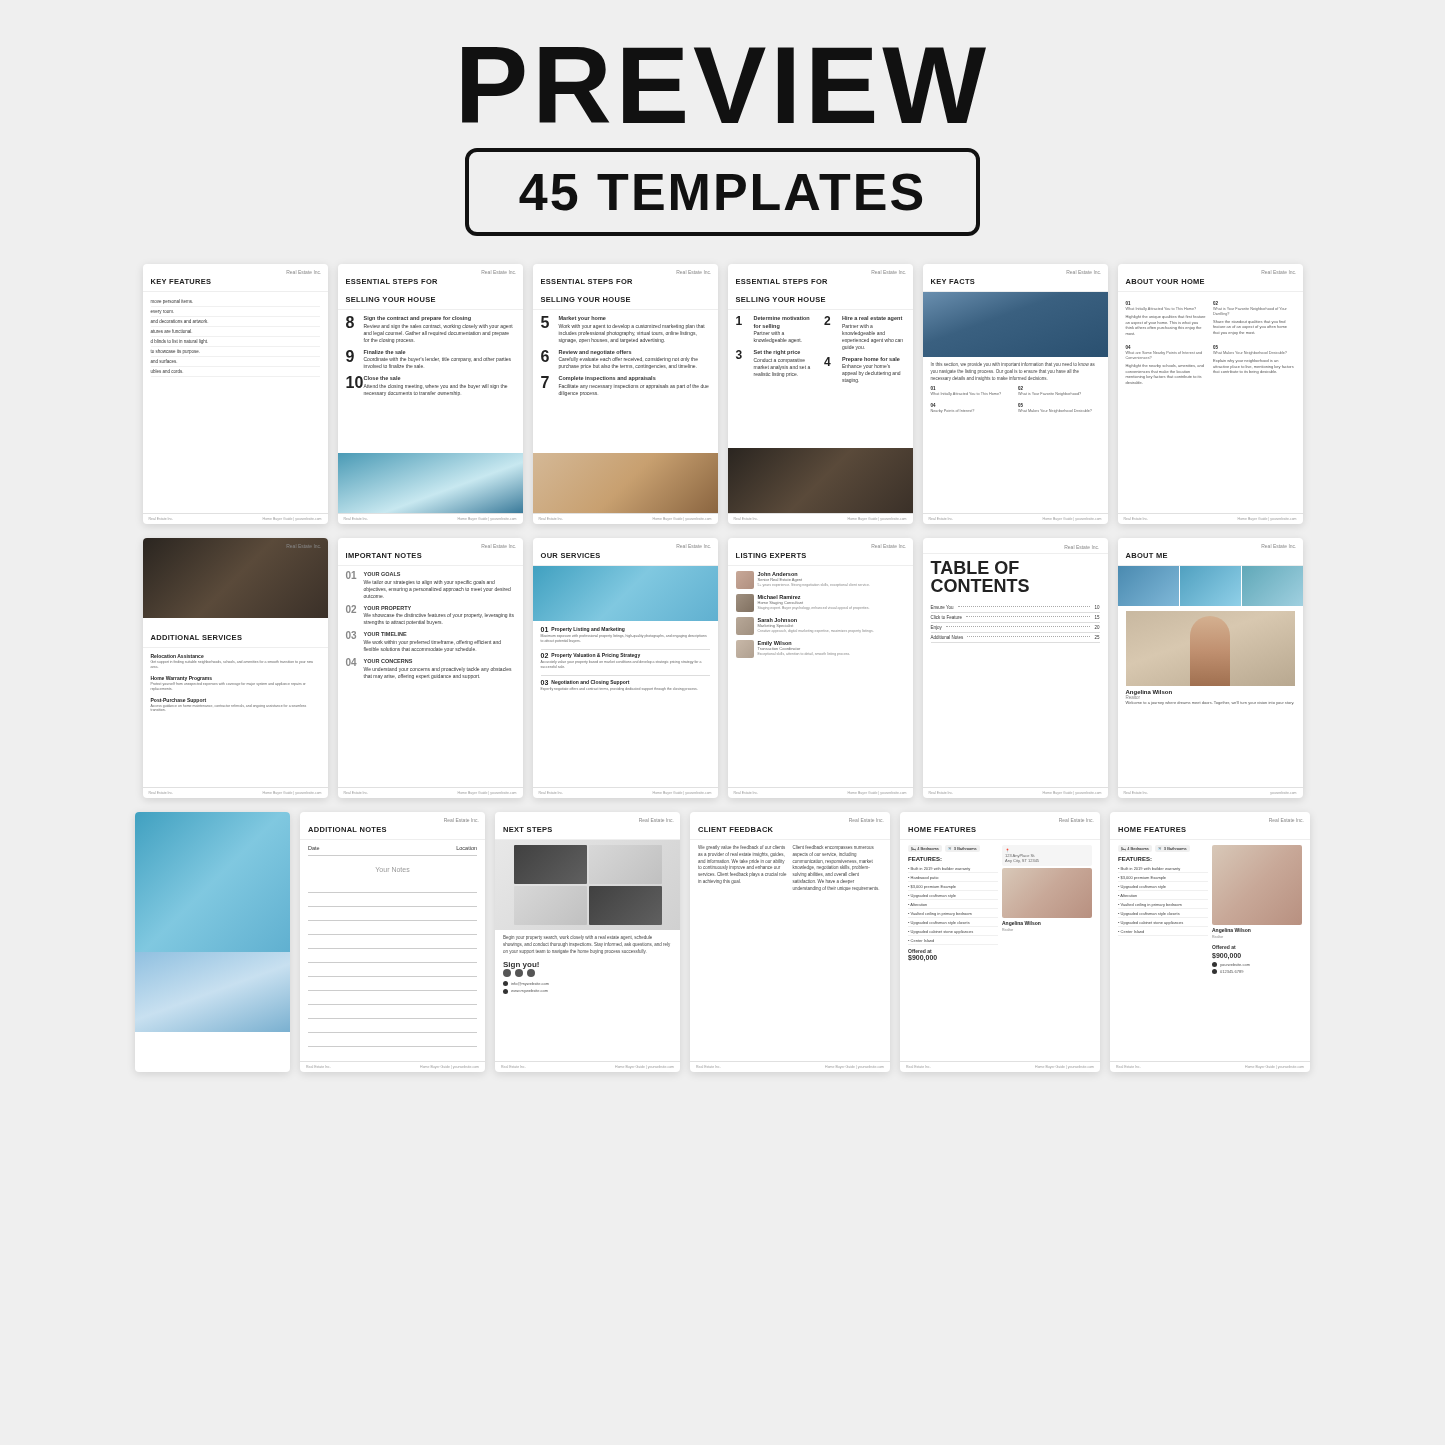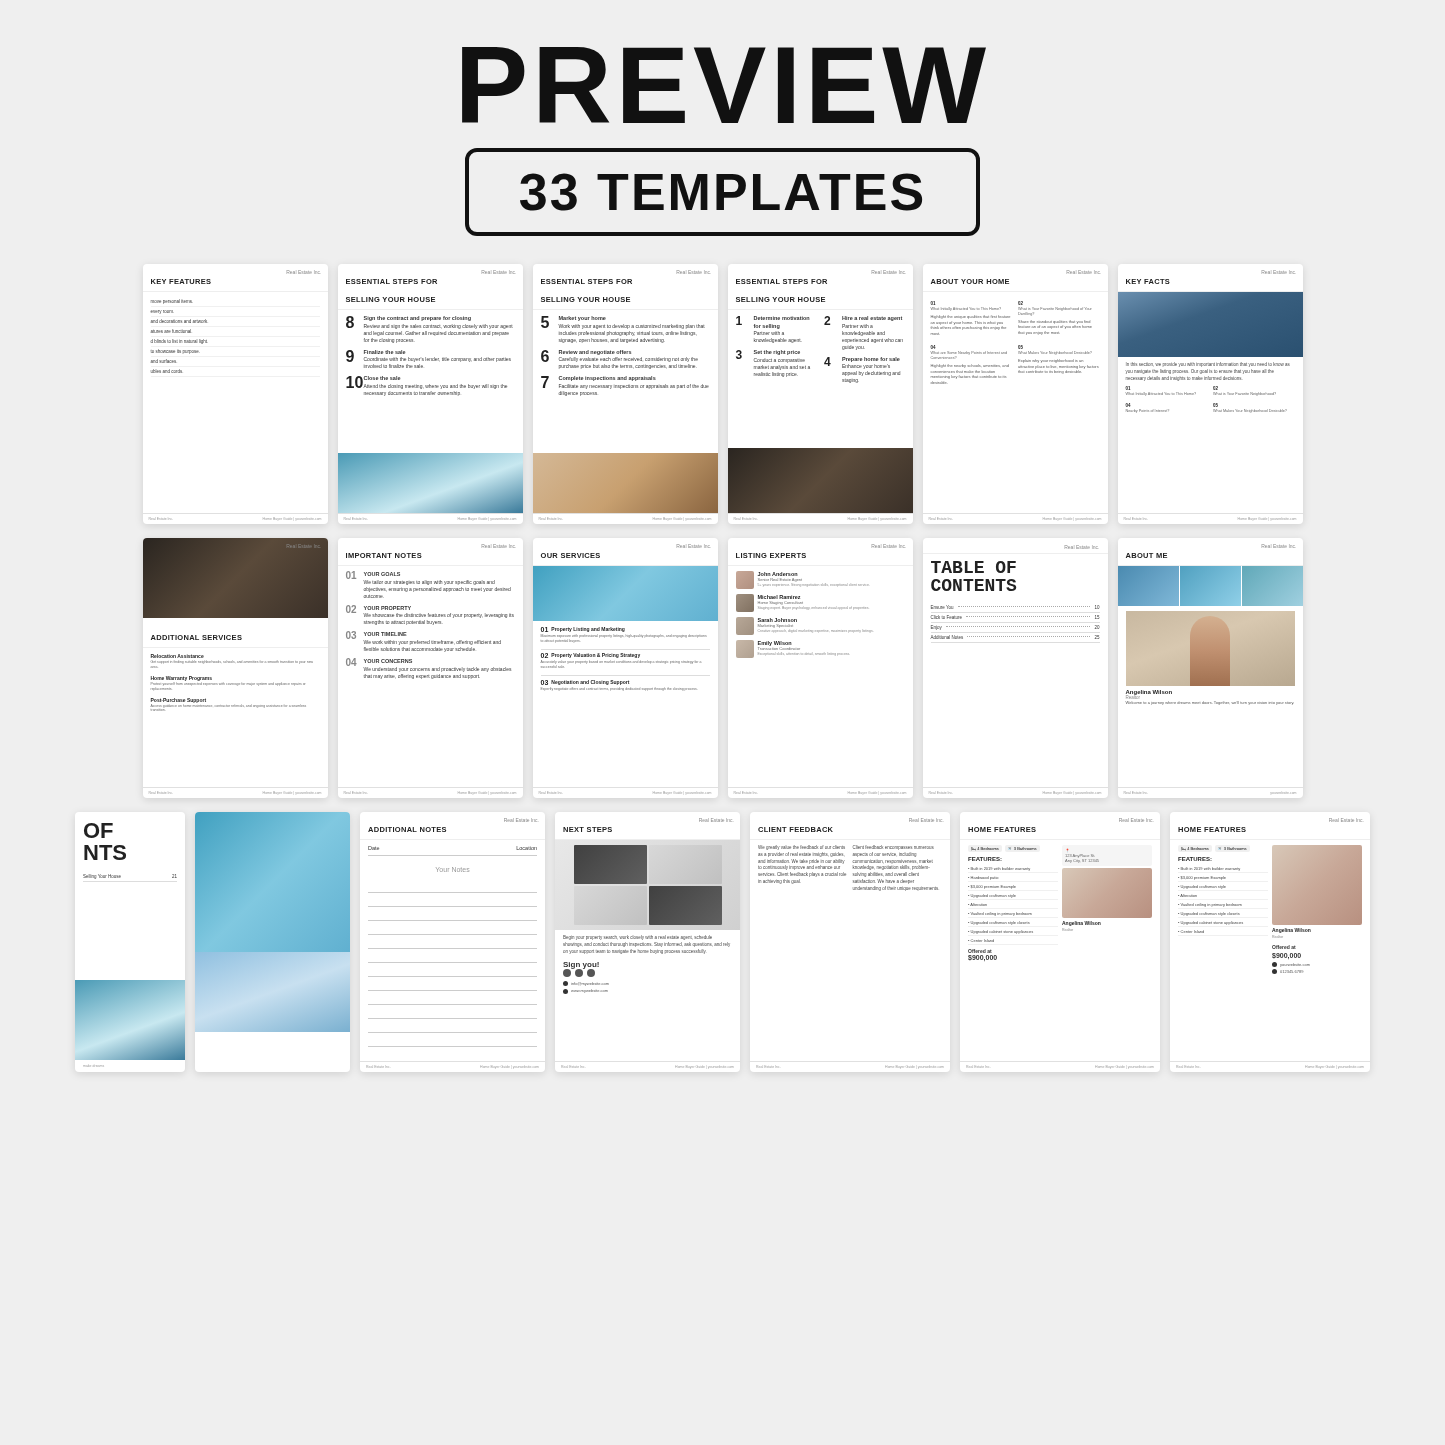--- a/index.html
+++ b/index.html
@@ -267,21 +267,20 @@
       line-height: 1.4;
     }
 
     
     .toc-title {
       font-size: 18px;
       font-weight: 900;
       color: #222;
       line-height: 1;
       margin-bottom: 8px;
-      font-family: Liberation Mono, monospace;
     }
 
     .toc-item {
       display: flex;
       justify-content: space-between;
       font-size: 4.5px;
       color: #333;
       padding: 2px 0;
       border-bottom: 0.5px solid #ddd;
     }
@@ -474,21 +473,21 @@
       border-radius: 50%;
     }
 
   </style>
 </head>
 <body>
 
 <div class="page-wrapper">
 
   <div class="preview-title">PREVIEW</div>
-  <div class="templates-badge">33 TEMPLATES</div>
+  <div class="templates-badge">45 TEMPLATES</div>
 
   <div class="templates-grid">
 
     <div class="template-row">
 
       <div class="template-card">
         <div class="card-header">
           <span class="card-header-title">KEY FEATURES</span>
           <span class="card-logo">Real Estate Inc.</span>
         </div>
@@ -623,55 +622,20 @@
         </div>
         <div class="card-img-placeholder dark-interior" style="height:65px;"></div>
         <div class="card-footer">
           <span>Real Estate Inc.</span>
           <span>Home Buyer Guide | yourwebsite.com</span>
         </div>
       </div>
 
       <div class="template-card">
         <div class="card-header">
-          <span class="card-header-title">ABOUT YOUR HOME</span>
-          <span class="card-logo">Real Estate Inc.</span>
-        </div>
-        <div class="card-body">
-          <div class="facts-grid">
-            <div class="fact-item">
-              <div class="fact-q">01</div>
-              <div class="fact-a">What Initially Attracted You to This Home?</div>
-              <div class="card-paragraph" style="margin-top:2px;">Highlight the unique qualities that first feature an aspect of your home. This is what you think others often purchasing this enjoy the most.</div>
-            </div>
-            <div class="fact-item">
-              <div class="fact-q">02</div>
-              <div class="fact-a">What is Your Favorite Neighborhood of Your Dwelling?</div>
-              <div class="card-paragraph" style="margin-top:2px;">Share the standout qualities that you find feature an of an aspect of you often home that you enjoy the most.</div>
-            </div>
-            <div class="fact-item">
-              <div class="fact-q">04</div>
-              <div class="fact-a">What are Some Nearby Points of Interest and Conveniences?</div>
-              <div class="card-paragraph" style="margin-top:2px;">Highlight the nearby schools, amenities, and conveniences that make the location mentioning key factors that contribute to its desirable.</div>
-            </div>
-            <div class="fact-item">
-              <div class="fact-q">05</div>
-              <div class="fact-a">What Makes Your Neighborhood Desirable?</div>
-              <div class="card-paragraph" style="margin-top:2px;">Explain why your neighborhood is an attractive place to live, mentioning key factors that contribute to its being desirable.</div>
-            </div>
-          </div>
-        </div>
-        <div class="card-footer">
-          <span>Real Estate Inc.</span>
-          <span>Home Buyer Guide | yourwebsite.com</span>
-        </div>
-      </div>
-
-      <div class="template-card">
-        <div class="card-header">
           <span class="card-header-title">KEY FACTS</span>
           <span class="card-logo">Real Estate Inc.</span>
         </div>
         <div class="card-body">
           <div class="card-img-placeholder mountain" style="height:65px;margin:-5px -8px 5px;width:calc(100% + 16px);"></div>
           <p class="card-paragraph">In this section, we provide you with important information that you need to know as you navigate the listing process. Our goal is to ensure that you have all the necessary details and insights to make informed decisions.</p>
           <div class="facts-grid">
             <div class="fact-item">
               <div class="fact-q">01</div>
               <div class="fact-a">What Initially Attracted You to This Home?</div>
@@ -689,20 +653,55 @@
               <div class="fact-a">What Makes Your Neighborhood Desirable?</div>
             </div>
           </div>
         </div>
         <div class="card-footer">
           <span>Real Estate Inc.</span>
           <span>Home Buyer Guide | yourwebsite.com</span>
         </div>
       </div>
 
+      <div class="template-card">
+        <div class="card-header">
+          <span class="card-header-title">ABOUT YOUR HOME</span>
+          <span class="card-logo">Real Estate Inc.</span>
+        </div>
+        <div class="card-body">
+          <div class="facts-grid">
+            <div class="fact-item">
+              <div class="fact-q">01</div>
+              <div class="fact-a">What Initially Attracted You to This Home?</div>
+              <div class="card-paragraph" style="margin-top:2px;">Highlight the unique qualities that first feature an aspect of your home. This is what you think others often purchasing this enjoy the most.</div>
+            </div>
+            <div class="fact-item">
+              <div class="fact-q">02</div>
+              <div class="fact-a">What is Your Favorite Neighborhood of Your Dwelling?</div>
+              <div class="card-paragraph" style="margin-top:2px;">Share the standout qualities that you find feature an of an aspect of you often home that you enjoy the most.</div>
+            </div>
+            <div class="fact-item">
+              <div class="fact-q">04</div>
+              <div class="fact-a">What are Some Nearby Points of Interest and Conveniences?</div>
+              <div class="card-paragraph" style="margin-top:2px;">Highlight the nearby schools, amenities, and conveniences that make the location mentioning key factors that contribute to its desirable.</div>
+            </div>
+            <div class="fact-item">
+              <div class="fact-q">05</div>
+              <div class="fact-a">What Makes Your Neighborhood Desirable?</div>
+              <div class="card-paragraph" style="margin-top:2px;">Explain why your neighborhood is an attractive place to live, mentioning key factors that contribute to its being desirable.</div>
+            </div>
+          </div>
+        </div>
+        <div class="card-footer">
+          <span>Real Estate Inc.</span>
+          <span>Home Buyer Guide | yourwebsite.com</span>
+        </div>
+      </div>
+
     </div>
 
     <div class="template-row">
 
       <div class="template-card">
         <div class="card-img-placeholder dark-interior" style="height:80px;"></div>
         <div class="card-header" style="margin-top:2px;">
           <span class="card-header-title">ADDITIONAL SERVICES</span>
           <span class="card-logo">Real Estate Inc.</span>
         </div>
@@ -905,31 +904,20 @@
         <div class="card-footer">
           <span>Real Estate Inc.</span>
           <span>yourwebsite.com</span>
         </div>
       </div>
 
     </div>
 
     <div class="template-row">
 
-      <div class="template-card card-partial" style="max-width:110px;overflow:hidden;">
-        <div class="card-body" style="padding-top:8px;">
-          <div style="font-size:22px;font-weight:900;color:#222;line-height:1;">OF<br>NTS</div>
-          <div class="toc-item" style="margin-top:8px;">
-            <span>Selling Your House</span>
-            <span>21</span>
-          </div>
-        </div>
-        <div class="card-img-placeholder pool" style="height:80px;"></div>
-        <div style="padding:4px 8px;font-size:3.5px;color:#999;">make dreams</div>
-      </div>
 
       <div class="template-card" style="max-width:155px;">
         <div class="card-img-placeholder pool2" style="height:140px;"></div>
         <div class="card-img-placeholder sky" style="height:80px;"></div>
       </div>
 
       <div class="template-card">
         <div class="card-header">
           <span class="card-header-title">ADDITIONAL NOTES</span>
           <span class="card-logo">Real Estate Inc.</span>

